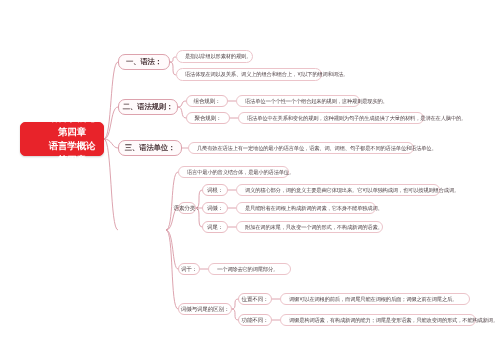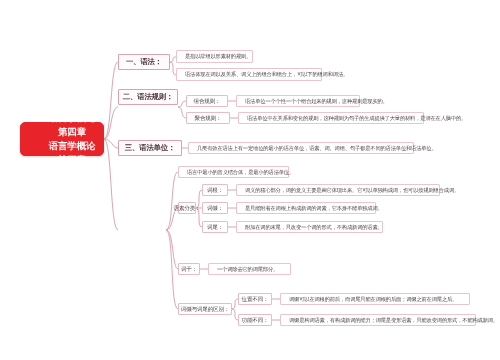--- a/index.html
+++ b/index.html
@@ -6,21 +6,21 @@
   body{
     width:500px;height:360px;background:#ffffff;
     font-family:"Liberation Sans","DejaVu Sans",sans-serif;
     overflow:hidden;position:relative;
   }
   #canvas{position:absolute;left:0;top:0;width:500px;height:360px;}
   svg.links{position:absolute;left:0;top:0;width:500px;height:360px;pointer-events:none;}
 
   .node{
     position:absolute;box-sizing:border-box;
-    border:1px solid #e8b4bc;border-radius:1px;background:#ffffff;
+    border:1px solid #e8b4bc;border-radius:7px;background:#ffffff;
     color:#3a2f33;display:flex;align-items:center;
     padding:2px 8px;line-height:1.18;
     letter-spacing:-0.2px;white-space:nowrap;
   }
 
   .root{
     background:#e8232a;border:1px solid #e8232a;color:#ffffff;
     border-radius:5px;font-size:9.5px;font-weight:bold;
     text-align:center;justify-content:center;
     padding:5px 4px;line-height:1.45;white-space:normal;
@@ -83,21 +83,21 @@
       <span>语言学概论第四章</span>
     </span>
   </div>
 
   <div class="node lvl1" style="left:118px;top:54px;width:52px;height:16px;">一、语法：</div>
 
   <div class="node leaf" style="left:176px;top:50px;width:77px;height:13px;">是指以辞组以形素材的规则。</div>
 
   <div class="node leaf" style="left:176px;top:68px;width:146px;height:13px;">语法体现在词以及关系、词义上的组合和组合上，可以下的组词和词法。</div>
 
-  <div class="node lvl1" style="left:118px;top:89px;width:60px;height:16px;text-align:right;">二、语法规则：</div>
+  <div class="node lvl1" style="left:118px;top:99px;width:60px;height:16px;text-align:right;">二、语法规则：</div>
 
   <div class="node lvl2" style="left:186px;top:95px;width:42px;height:12px;">组合规则：</div>
   <div class="node leaf" style="left:236px;top:95px;width:124px;height:12px;">语法单位一个个性一个个组合起来的规则，这种规则是现实的。</div>
 
   <div class="node lvl2" style="left:186px;top:112px;width:44px;height:12px;">聚合规则：</div>
   <div class="node leaf" style="left:238px;top:112px;width:186px;height:12px;">语法单位中在关系和变化的规则，这种规则为句子的生成提供了大量的材料，是潜在在人脑中的。</div>
 
   <div class="node lvl1" style="left:118px;top:140px;width:64px;height:16px;">三、语法单位：</div>
 
   <div class="node leaf" style="left:188px;top:142px;width:226px;height:12px;">几类有效在语法上有一定地位的最小的语言单位，语素、词、词组、句子都是不同的语法单位和语法单位。</div>

